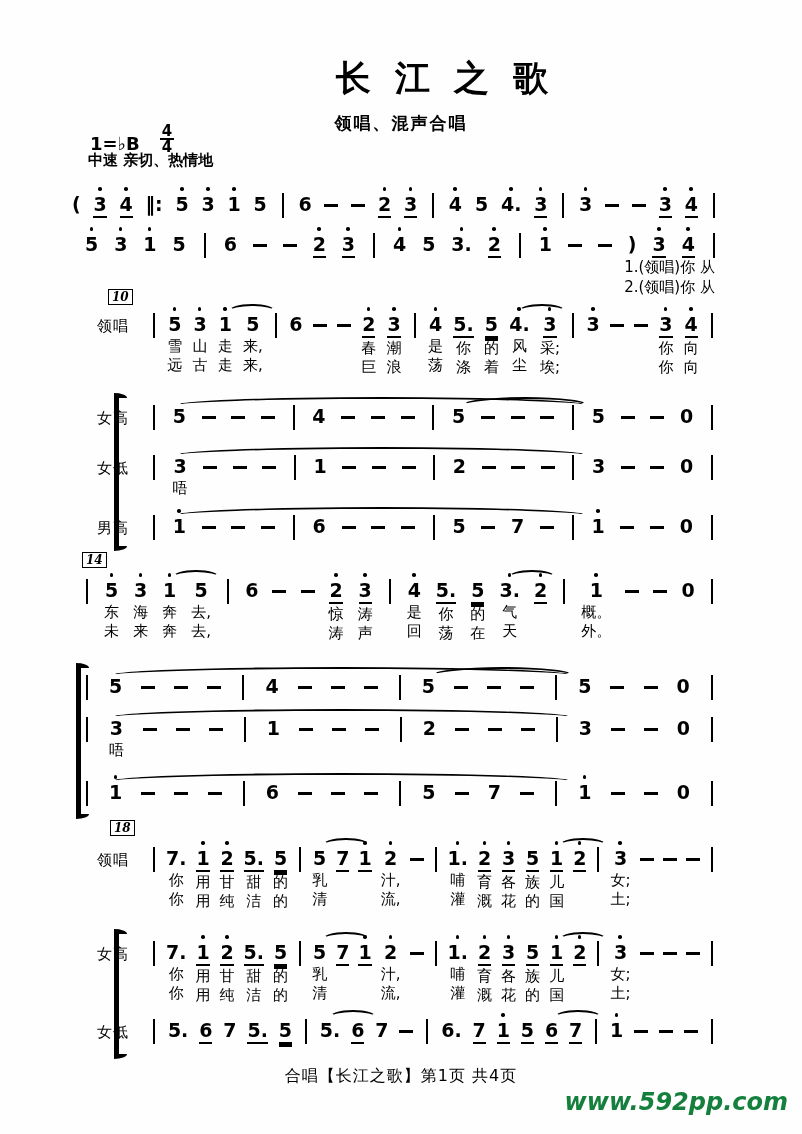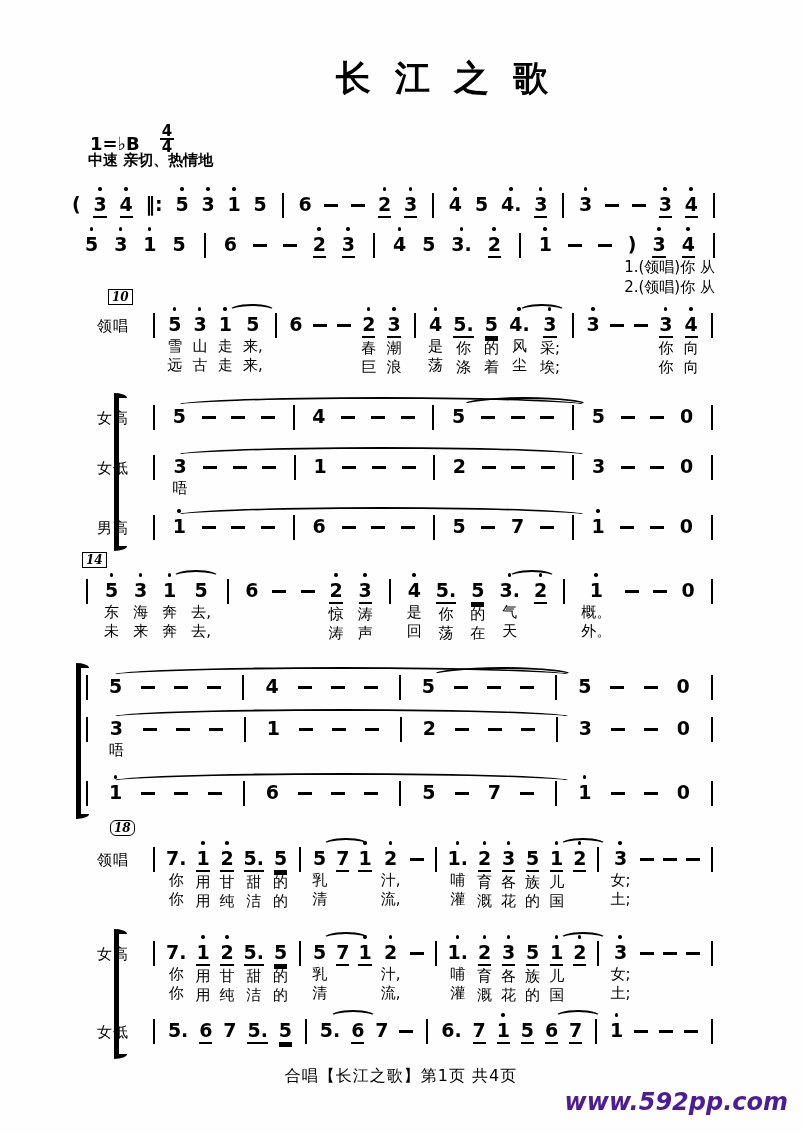--- a/index.html
+++ b/index.html
@@ -41,28 +41,29 @@
            border-top:2px solid #000;border-radius:50%;pointer-events:none;}
   .lyr{font-size:15px;line-height:17px;white-space:nowrap;margin-top:2px;}
   
   .bracket{position:absolute;width:5px;background:#000;}
   .bracket::before{content:"";position:absolute;top:-5px;left:0;width:13px;height:5px;background:#000;
                    border-radius:0 100% 0 0;}
   .bracket::after{content:"";position:absolute;bottom:-5px;left:0;width:13px;height:5px;background:#000;
                   border-radius:0 0 100% 0;}
   
   .footer{position:absolute;top:1066px;left:0;width:100%;text-align:center;font-size:16px;letter-spacing:1px;}
-  .watermark{position:absolute;top:1088px;right:14px;font-weight:bold;font-style:italic;font-size:24px;color:#4c1d95;}
+  .watermark{position:absolute;top:1088px;right:14px;font-weight:bold;font-style:italic;font-size:24px;color:#15803d;}
 </style>
 </head>
 <body>
 
 <div class="page">
 
   <div class="title">长 江 之 歌</div>
+  <div class="subtitle">领唱、混声合唱</div>
 
   <div class="keyline">
     <span>1=♭B</span>
     <span class="frac">
       <span class="t">4</span>
       <span>4</span>
     </span>
   </div>
   <div class="tempo">中速 亲切、热情地</div>
 
@@ -950,21 +951,21 @@
             <span class="note"><span class="nt">0</span></span>
           </span>
           <span class="mcol">
             <span class="bar"></span>
           </span>
           <i class="longarc" style="left: 4%; width: 73%;"></i>
         </div>
       </div>
   </div>
 
-  <div class="mark" style="left:110px;top:820px;border-radius:6px;">18</div>
+  <div class="mark" style="left:110px;top:820px;">18</div>
   <div class="system" style="left:64px;top:838px;width:651px;">
     <span class="syslabel">领唱</span>
     <div class="notes">
         <div class="mrow">
           <span class="mcol">
             <span class="bar"></span>
             <span class="lyr">&nbsp;</span>
             <span class="lyr">&nbsp;</span>
           </span>
           <span class="mcol">

